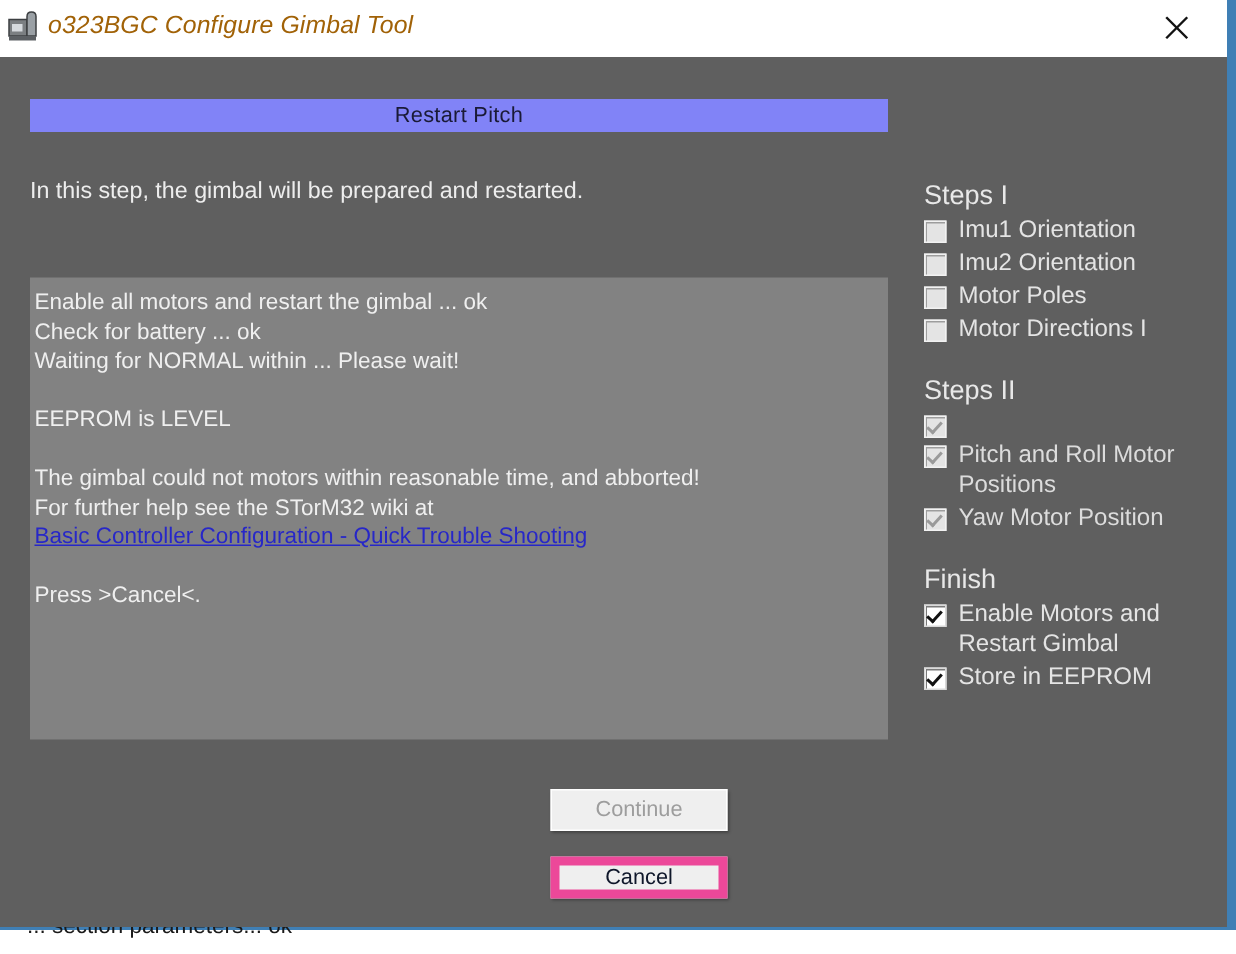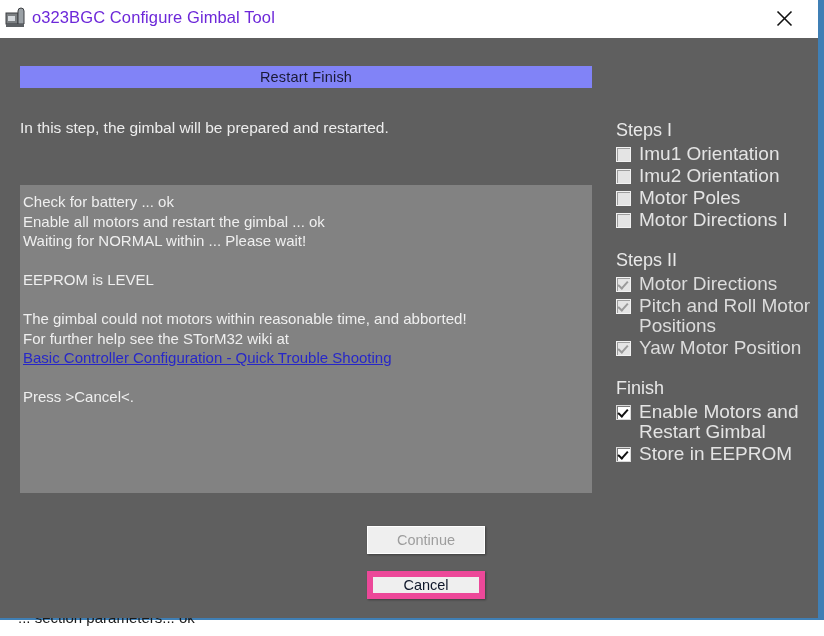--- a/index.html
+++ b/index.html
@@ -34,23 +34,24 @@
   }
   .titlebar-icon {
     position: absolute;
     left: 5px; top: 6px;
     width: 22px; height: 24px;
   }
   .titlebar-text {
     position: absolute;
     left: 32px; top: 8px;
     font-size: 16.5px;
-    color: #6d28d9;
+    color: #a16207;
     letter-spacing: 0.1px;
     white-space: nowrap;
+    font-style: italic;
   }
   .titlebar-close {
     position: absolute;
     right: 17px; top: 0px;
     width: 46px; height: 36px;
     display: flex;
     align-items: center;
     justify-content: center;
     cursor: default;
   }
@@ -188,21 +189,21 @@
   .cbox.checked::after {
     content: "";
     position: absolute;
     left: 3px; top: 1px;
     width: 4px; height: 8px;
     border: solid #111111;
     border-width: 0 2.4px 2.4px 0;
     transform: rotate(42deg);
   }
   .cblabel {
-    font-size: 19px;
+    font-size: 16px;
     line-height: 20px;
     color: #e4e4e4;
   }
   .cblabel.dim { color: #dcdcdc; }
   .group-gap { height: 18px; }
 
   
   .btn {
     position: absolute;
     width: 118px;
@@ -277,28 +278,28 @@
         <line x1="15.5" y1="1.5" x2="1.5" y2="15.5" stroke="#121212" stroke-width="1.6"></line>
       </svg>
     </div>
   </div>
   <div class="win-edge-right-inner"></div>
   <div class="win-edge-right"></div>
 
   <div class="dialog">
 
     <div class="banner">
-      <span class="banner-text">Restart Finish</span>
+      <span class="banner-text">Restart Pitch</span>
     </div>
 
     <div class="intro">In this step, the gimbal will be prepared and restarted.</div>
 
     <div class="logarea">
+      <div class="log-line">Enable all motors and restart the gimbal ... ok</div>
       <div class="log-line">Check for battery ... ok</div>
-      <div class="log-line">Enable all motors and restart the gimbal ... ok</div>
       <div class="log-line">Waiting for NORMAL within ... Please wait!</div>
       <div class="log-line blank">&nbsp;</div>
       <div class="log-line">EEPROM is LEVEL</div>
       <div class="log-line blank">&nbsp;</div>
       <div class="log-line">The gimbal could not motors within reasonable time, and abborted!</div>
       <div class="log-line">For further help see the STorM32 wiki at</div>
       <div><span class="log-link">Basic Controller Configuration - Quick Trouble Shooting</span></div>
       <div class="log-line blank">&nbsp;</div>
       <div class="log-line">Press &gt;Cancel&lt;.</div>
     </div>
@@ -324,21 +325,20 @@
           <span class="cblabel">Motor Directions I</span>
         </div>
       </div>
 
       <div class="group-gap"></div>
 
       <div class="group">
         <div class="group-title">Steps II</div>
         <div class="cbrow">
           <span class="cbox checked-gray"></span>
-          <span class="cblabel dim">Motor Directions</span>
         </div>
         <div class="cbrow">
           <span class="cbox checked-gray"></span>
           <span class="cblabel dim">Pitch and Roll Motor Positions</span>
         </div>
         <div class="cbrow">
           <span class="cbox checked-gray"></span>
           <span class="cblabel dim">Yaw Motor Position</span>
         </div>
       </div>

